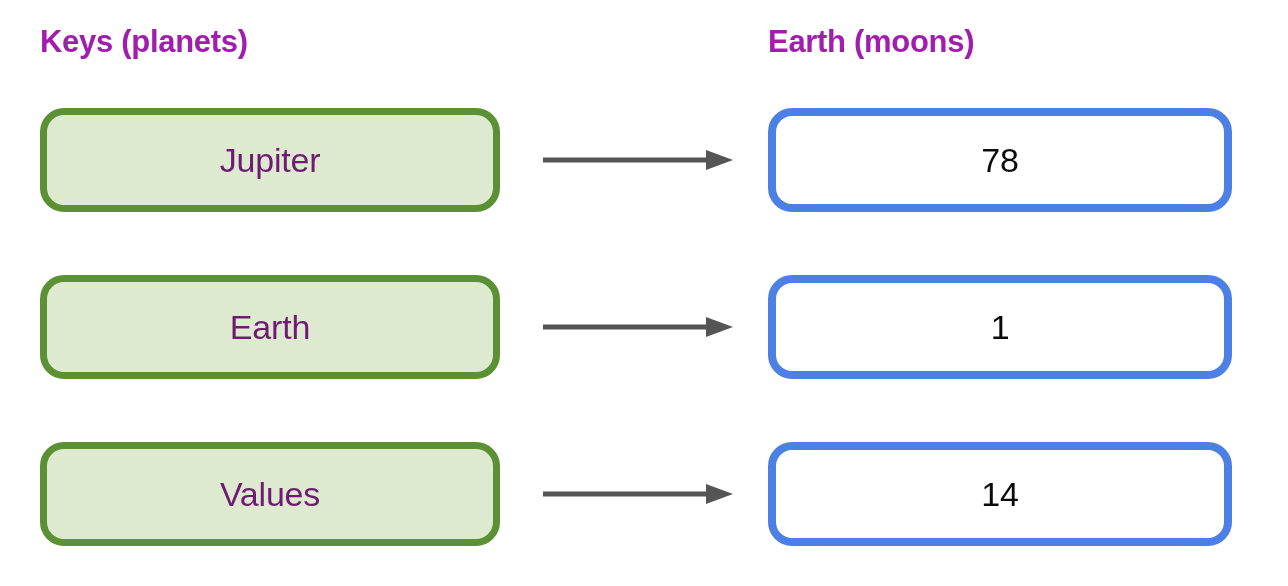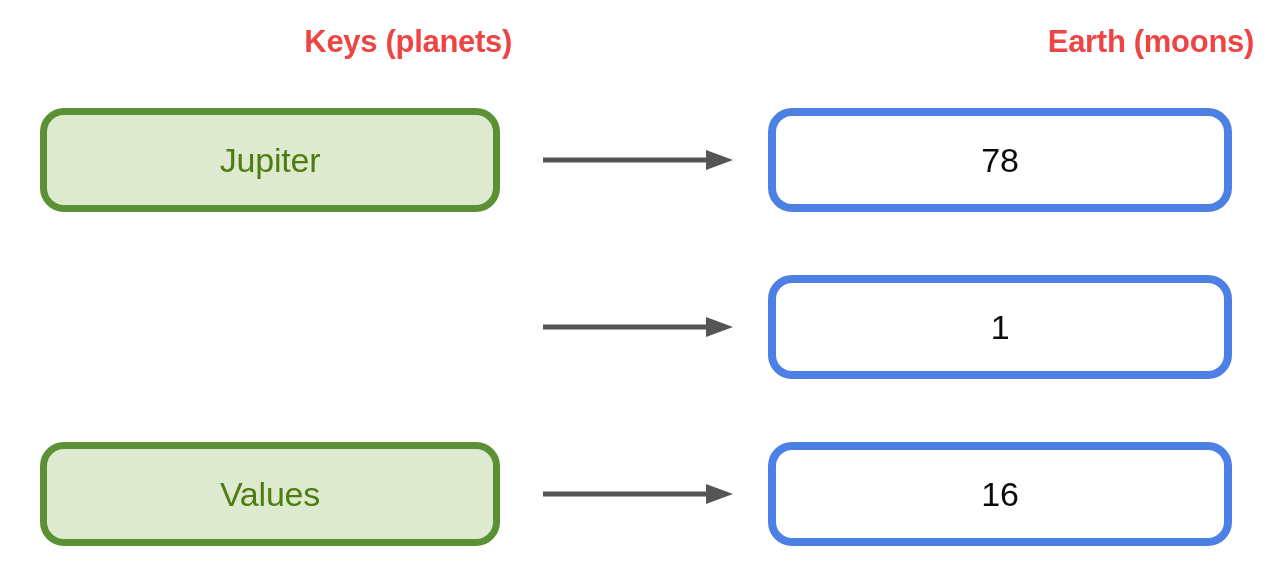--- a/index.html
+++ b/index.html
@@ -20,22 +20,22 @@
   }
 
   
   .col-heading {
     position: absolute;
     top: 20px;
     height: 44px;
     line-height: 44px;
     font-size: 31px;
     font-weight: bold;
-    color: #ef4444;
-    text-align: right;
+    color: #a21caf;
+    text-align: left;
     white-space: nowrap;
     letter-spacing: -0.3px;
   }
   #heading-keys   { left: 40px;  width: 472px; }
   #heading-values { left: 768px; width: 486px; }
 
   
   .row {
     position: absolute;
     left: 0;
@@ -57,21 +57,21 @@
     border: 7px solid #5b9134;
     border-radius: 24px;
     background: #deeacf;
     display: flex;
     align-items: center;
     justify-content: center;
   }
   .key-label {
     font-size: 34px;
     font-weight: 400;
-    color: #4d7c0f;
+    color: #701a75;
     letter-spacing: -0.2px;
     white-space: nowrap;
   }
 
   
   .value-box {
     position: absolute;
     left: 768px;
     top: 0;
     width: 464px;
@@ -121,20 +121,23 @@
         <path d="M3 16 L168 16" stroke="#555555" stroke-width="5" stroke-linecap="butt"></path>
         <path d="M166 6 L193 16 L166 26 Z" fill="#555555"></path>
       </svg>
     </div>
     <div class="value-box">
       <span class="value-label">78</span>
     </div>
   </div>
 
   <div class="row row-1">
+    <div class="key-box">
+      <span class="key-label">Earth</span>
+    </div>
     <div class="arrow">
       <svg width="196" height="32" viewBox="0 0 196 32" xmlns="http://www.w3.org/2000/svg">
         <path d="M3 16 L168 16" stroke="#555555" stroke-width="5" stroke-linecap="butt"></path>
         <path d="M166 6 L193 16 L166 26 Z" fill="#555555"></path>
       </svg>
     </div>
     <div class="value-box">
       <span class="value-label">1</span>
     </div>
   </div>
@@ -143,17 +146,17 @@
     <div class="key-box">
       <span class="key-label">Values</span>
     </div>
     <div class="arrow">
       <svg width="196" height="32" viewBox="0 0 196 32" xmlns="http://www.w3.org/2000/svg">
         <path d="M3 16 L168 16" stroke="#555555" stroke-width="5" stroke-linecap="butt"></path>
         <path d="M166 6 L193 16 L166 26 Z" fill="#555555"></path>
       </svg>
     </div>
     <div class="value-box">
-      <span class="value-label">16</span>
+      <span class="value-label">14</span>
     </div>
   </div>
 
 </div>
 
 </body></html>

